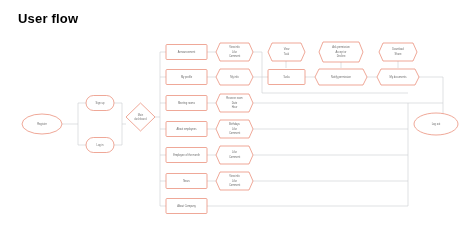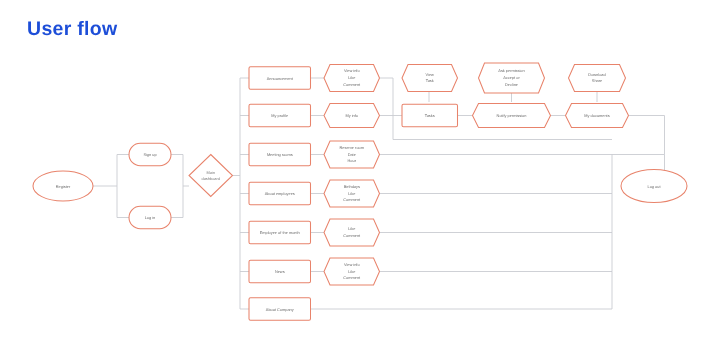--- a/index.html
+++ b/index.html
@@ -12,21 +12,21 @@
   }
   #canvas{
     position:absolute;inset:0;
     width:474px;height:235px;
   }
   .title{
     position:absolute;
     left:18px;top:11px;
     font-size:13px;
     font-weight:bold;
-    color:#1d4ed8;
+    color:#000000;
     letter-spacing:.2px;
     white-space:nowrap;
   }
   svg{position:absolute;left:0;top:0;width:474px;height:235px;}
   .shape{fill:#ffffff;stroke:#e8836b;stroke-width:.7;}
   .conn{stroke:#c9ccd1;stroke-width:.6;fill:none;}
   .lbl{
     font-family:"Liberation Sans", sans-serif;
     font-size:2.6px;
     fill:#6a6a6a;

